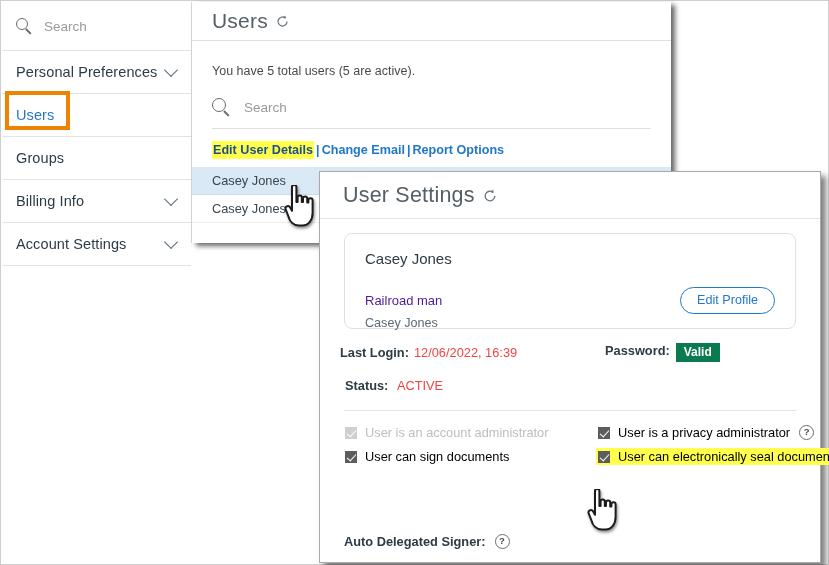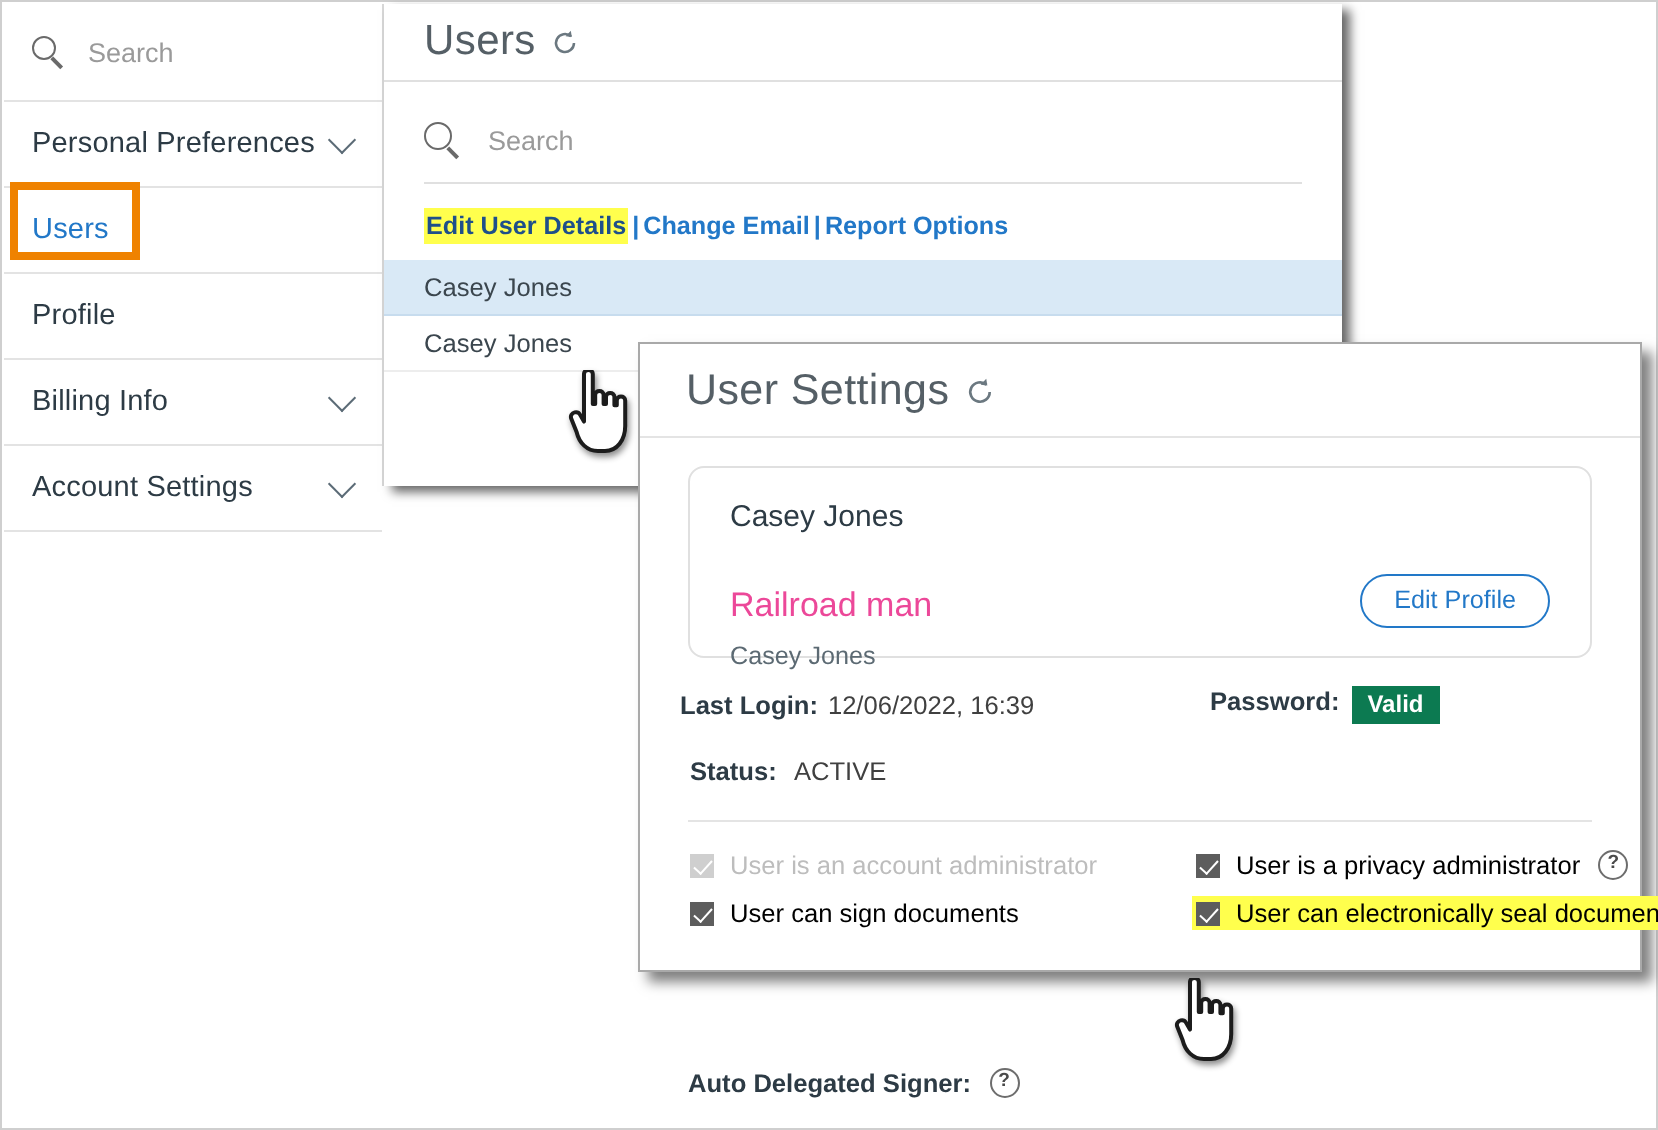--- a/index.html
+++ b/index.html
@@ -91,45 +91,45 @@
   .u-row{
     height:28px;display:flex;align-items:center;
     font-size:12.8px;color:#3b464e;padding-left:20px;
     border-bottom:1px solid #ededed;box-sizing:border-box;
   }
   .u-row.sel{background:#d9e9f6;border-bottom:1px solid #c7dcee;}
   #user-rows{margin-top:10px;}
 
   
   #settings-panel{
-    left:318px;top:170px;width:502px;height:315px;
+    left:318px;top:170px;width:502px;height:392px;
     border:1px solid #a9a9a9;
     box-shadow:5px 5px 6px rgba(0,0,0,.5);
   }
   #settings-head{
     height:46px;border-bottom:1px solid #e4e4e4;
     display:flex;align-items:center;padding-left:23px;
   }
   #settings-head .h-title{font-size:21.5px;}
   .card{
     margin:14px 24px 0 24px;border:1px solid #e0e0e0;border-radius:8px;
     padding:16px 20px 16px 20px;position:relative;height:96px;box-sizing:border-box;
   }
   .card-name{font-size:15px;color:#2d3b45;font-weight:500;}
-  .card-sub{font-size:17px;color:#ec4899;margin-top:26px;}
+  .card-sub{font-size:13px;color:#4c1d95;margin-top:26px;}
   .card-sub2{font-size:12.6px;color:#5c6a73;margin-top:8px;}
   #edit-profile{
     position:absolute;right:20px;bottom:14px;
     border:1.4px solid #2278c8;border-radius:16px;
     color:#2278c8;font-size:12.6px;padding:6px 16px;background:#fff;
     cursor:pointer;line-height:1;
   }
   .meta{margin:16px 0 0 25px;font-size:12.8px;color:#2d3b45;}
   .meta b{font-weight:bold;}
-  .meta .val{color:#404040;font-weight:400;}
+  .meta .val{color:#ef4444;font-weight:400;}
   .meta-row{display:flex;align-items:center;}
   .meta-row .c2{position:absolute;left:265px;display:flex;align-items:flex-start;}
   .meta-wrap{position:relative;margin-left:20px;}
   .badge{
     background:#0c7a51;color:#fff;font-size:12px;font-weight:bold;
     padding:2px 8px 3px 8px;margin-left:6px;display:inline-block;
   }
   #divider1{margin:17px 24px 0 24px;border-top:1px solid #e4e4e4;}
   #perm-grid{
     margin:14px 0 0 0;position:relative;height:56px;
@@ -190,21 +190,21 @@
     <div class="side-row">
       <span class="side-label">Personal Preferences</span>
       <span class="chev"></span>
     </div>
 
     <div class="side-row">
       <span class="side-label link">Users</span>
     </div>
 
     <div class="side-row">
-      <span class="side-label">Profile</span>
+      <span class="side-label">Groups</span>
     </div>
 
     <div class="side-row">
       <span class="side-label">Billing Info</span>
       <span class="chev"></span>
     </div>
 
     <div class="side-row">
       <span class="side-label">Account Settings</span>
       <span class="chev"></span>
@@ -218,20 +218,21 @@
     <div id="users-head">
       <span class="h-title">Users</span>
       <span class="refresh">
         <svg width="13" height="13" viewBox="0 0 13 13">
           <path d="M11 6.5a4.5 4.5 0 1 1-1.5-3.35" fill="none" stroke="#6b7880" stroke-width="1.25"></path>
           <path d="M9.4 0.4 L9.9 3.5 L6.8 3.1 Z" fill="#6b7880"></path>
         </svg>
       </span>
     </div>
 
+    <div id="users-count">You have 5 total users (5 are active).</div>
 
     <div id="users-search">
       <span class="magnifier">
           <i></i>
           <b></b>
         </span>
       <span class="u-ph">Search</span>
     </div>
 
     <div id="user-links">

